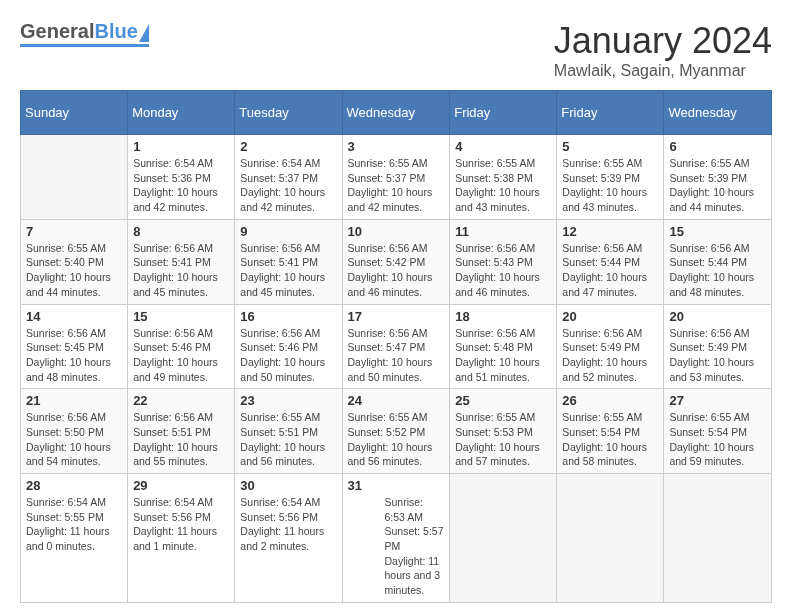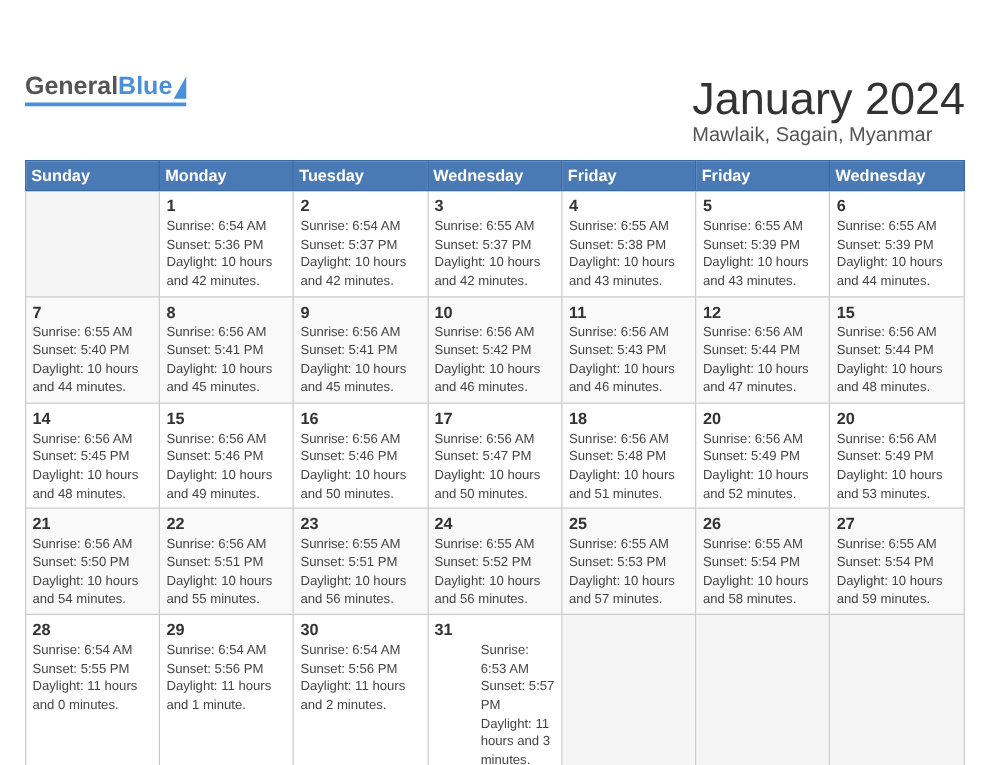--- a/index.html
+++ b/index.html
@@ -8,21 +8,20 @@
       background: #fff;
       width: 792px;
       min-height: 612px;
       padding: 20px;
     }
     .header {
       display: flex;
       justify-content: space-between;
       align-items: flex-start;
       margin-bottom: 10px;
-      margin-top: 38px;
     }
     .logo {
       display: flex;
       flex-direction: column;
       align-items: flex-start;
     }
     .title-block {
     }
     .month-title {
       font-size: 36px;
@@ -34,24 +33,24 @@
       color: #555;
     }
     .calendar {
       width: 100%;
       border-collapse: collapse;
       font-size: 11px;
     }
     .calendar th {
       background: #4a7ab5;
       color: #fff;
-      padding: 4px 4px;
+      padding: 14px 4px;
       text-align: left;
       font-size: 13px;
-      font-weight: bold;
+      font-weight: normal;
       border: 1px solid #3a6a9f;
     }
     .calendar td {
       border: 1px solid #ccc;
       vertical-align: top;
       padding: 4px 5px;
       width: 108px;
       min-height: 80px;
       background: #fff;
     }

